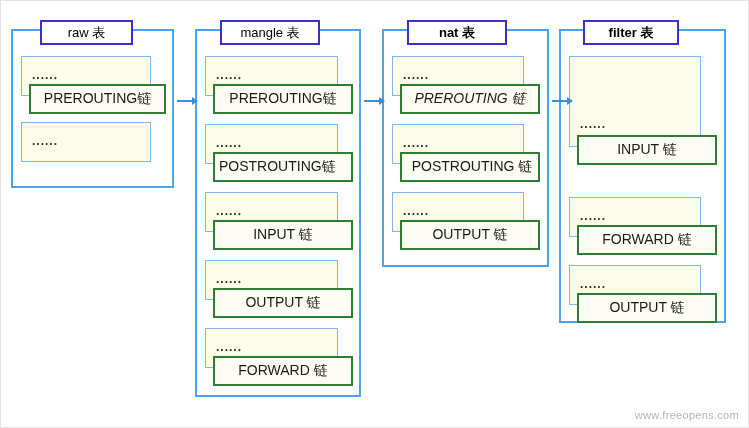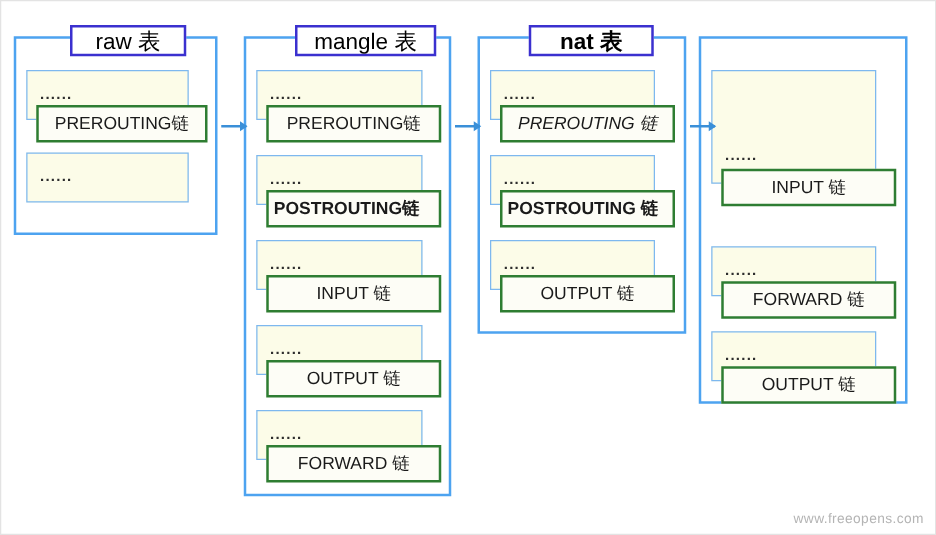--- a/index.html
+++ b/index.html
@@ -28,25 +28,24 @@
   }
   
   .table-title {
     position: absolute;
     border: 2px solid #3b30cf;
     background: #ffffff;
     box-sizing: border-box;
     display: flex;
     align-items: center;
     justify-content: center;
-    font-size: 18px;
+    font-size: 13px;
     color: #000000;
     white-space: nowrap;
     z-index: 6;
-    margin-left: 16px;
   }
 
   
   .chain-unit {
     position: absolute;
   }
   .chain-panel {
     position: absolute;
     left: 0;
     top: 0;
@@ -83,21 +82,20 @@
     align-items: center;
     justify-content: center;
     font-size: 14px;
     color: #1a1a1a;
     white-space: nowrap;
     z-index: 5;
   }
   .chain-box.left-align {
     justify-content: flex-start;
     padding-left: 4px;
-    font-weight: bold;
   }
 
   
   .arrow {
     position: absolute;
     height: 2px;
     background: #3a8fd8;
     z-index: 7;
   }
   .arrow::after {
@@ -142,21 +140,21 @@
   </div>
 
   <div class="chain-unit" style="left:20px; top:121px; width:145px; height:58px;">
     <div class="chain-panel" style="width:130px; height:40px;"></div>
     <div class="dots" style="left:11px; top:13px;">......</div>
   </div>
 
   <div class="arrow" style="left:176px; top:99px; width:20px;"></div>
 
   <div class="table-frame" style="left:194px; top:28px; width:166px; height:368px;"></div>
-  <div class="table-title" style="left:219px; top:19px; width:113px; height:25px;">
+  <div class="table-title" style="left:219px; top:19px; width:100px; height:25px;">
     <span>mangle 表</span>
   </div>
 
   <div class="chain-unit" style="left:204px; top:55px; width:148px; height:58px;">
     <div class="chain-panel" style="width:133px; height:40px;"></div>
     <div class="dots" style="left:11px; top:13px;">......</div>
     <div class="chain-box" style="left:8px; top:28px; width:140px; height:30px;">
       <span>PREROUTING链</span>
     </div>
   </div>
@@ -204,36 +202,39 @@
     <div class="chain-panel" style="width:132px; height:40px;"></div>
     <div class="dots" style="left:11px; top:13px;">......</div>
     <div class="chain-box" style="left:8px; top:28px; width:140px; height:30px;font-style:italic;">
       <span>PREROUTING 链</span>
     </div>
   </div>
 
   <div class="chain-unit" style="left:391px; top:123px; width:148px; height:58px;">
     <div class="chain-panel" style="width:132px; height:40px;"></div>
     <div class="dots" style="left:11px; top:13px;">......</div>
-    <div class="chain-box left-align" style="left:8px; top:28px; width:140px; height:30px;">
+    <div class="chain-box left-align" style="left:8px; top:28px; width:140px; height:30px;justify-content:center;">
       <span>POSTROUTING 链</span>
     </div>
   </div>
 
   <div class="chain-unit" style="left:391px; top:191px; width:148px; height:58px;">
     <div class="chain-panel" style="width:132px; height:40px;"></div>
     <div class="dots" style="left:11px; top:13px;">......</div>
     <div class="chain-box" style="left:8px; top:28px; width:140px; height:30px;">
       <span>OUTPUT 链</span>
     </div>
   </div>
 
   <div class="arrow" style="left:551px; top:99px; width:20px;"></div>
 
   <div class="table-frame" style="left:558px; top:28px; width:167px; height:294px;"></div>
+  <div class="table-title" style="left:582px; top:19px; width:96px; height:25px;">
+    <span style="font-weight:bold;">filter 表</span>
+  </div>
 
   <div class="chain-unit" style="left:568px; top:55px; width:148px; height:109px;">
     <div class="chain-panel" style="width:132px; height:91px;"></div>
     <div class="dots" style="left:11px; top:62px;">......</div>
     <div class="chain-box" style="left:8px; top:79px; width:140px; height:30px;">
       <span>INPUT 链</span>
     </div>
   </div>
 
   <div class="chain-unit" style="left:568px; top:196px; width:148px; height:58px;">

